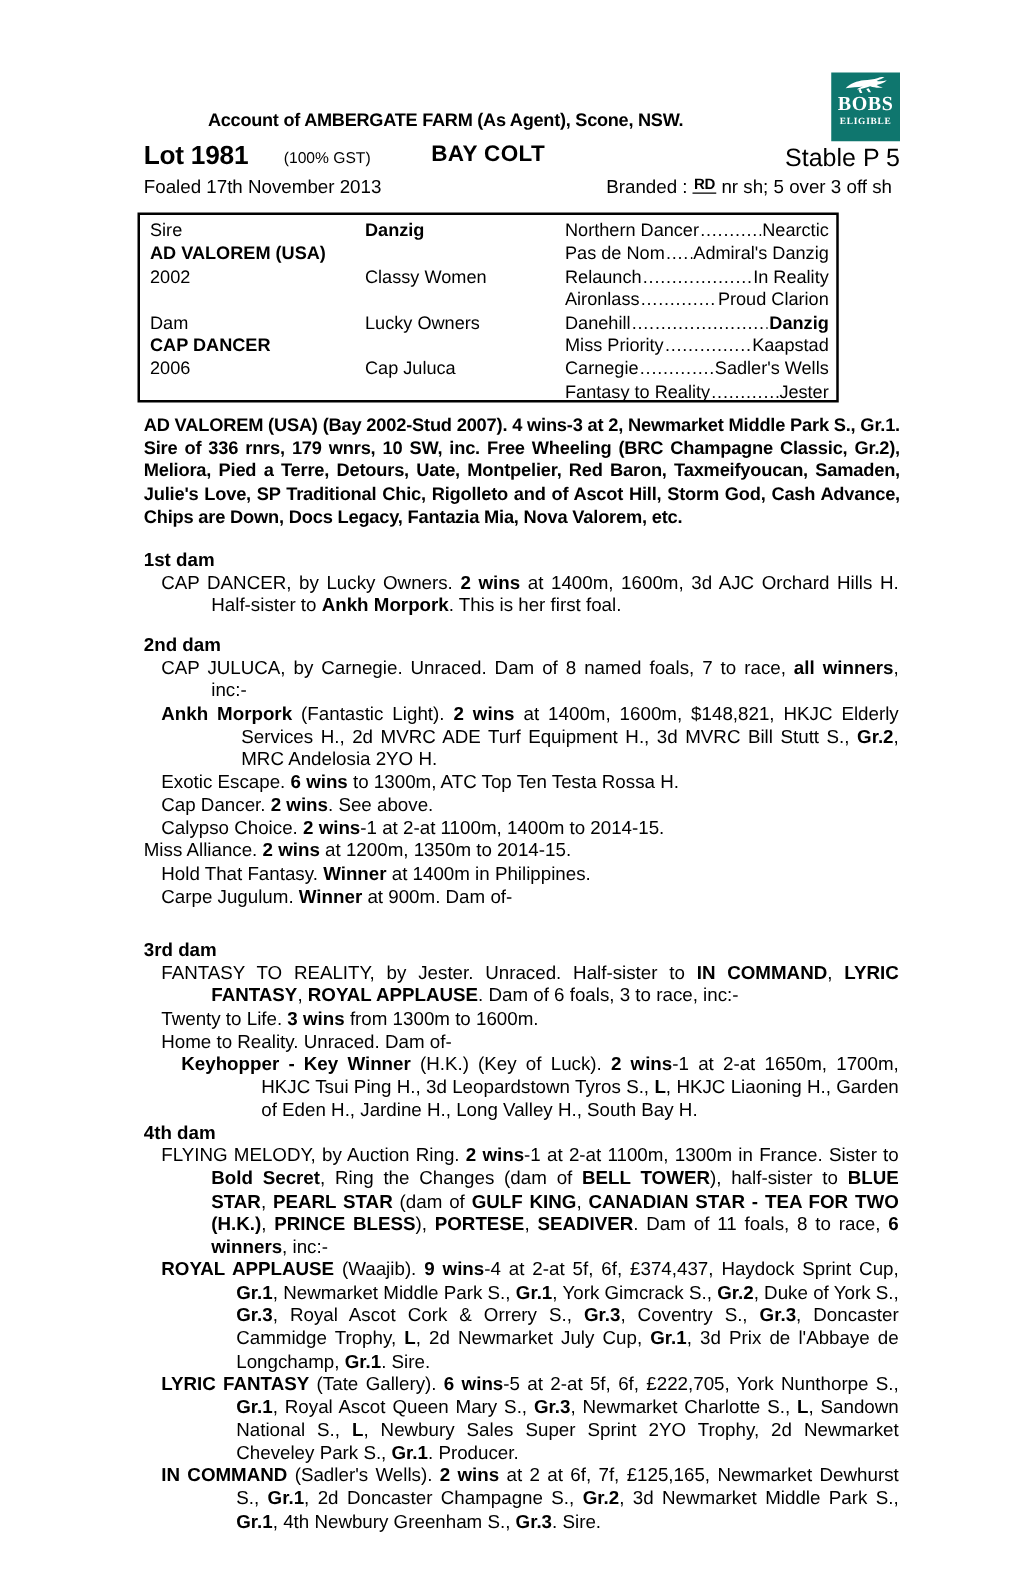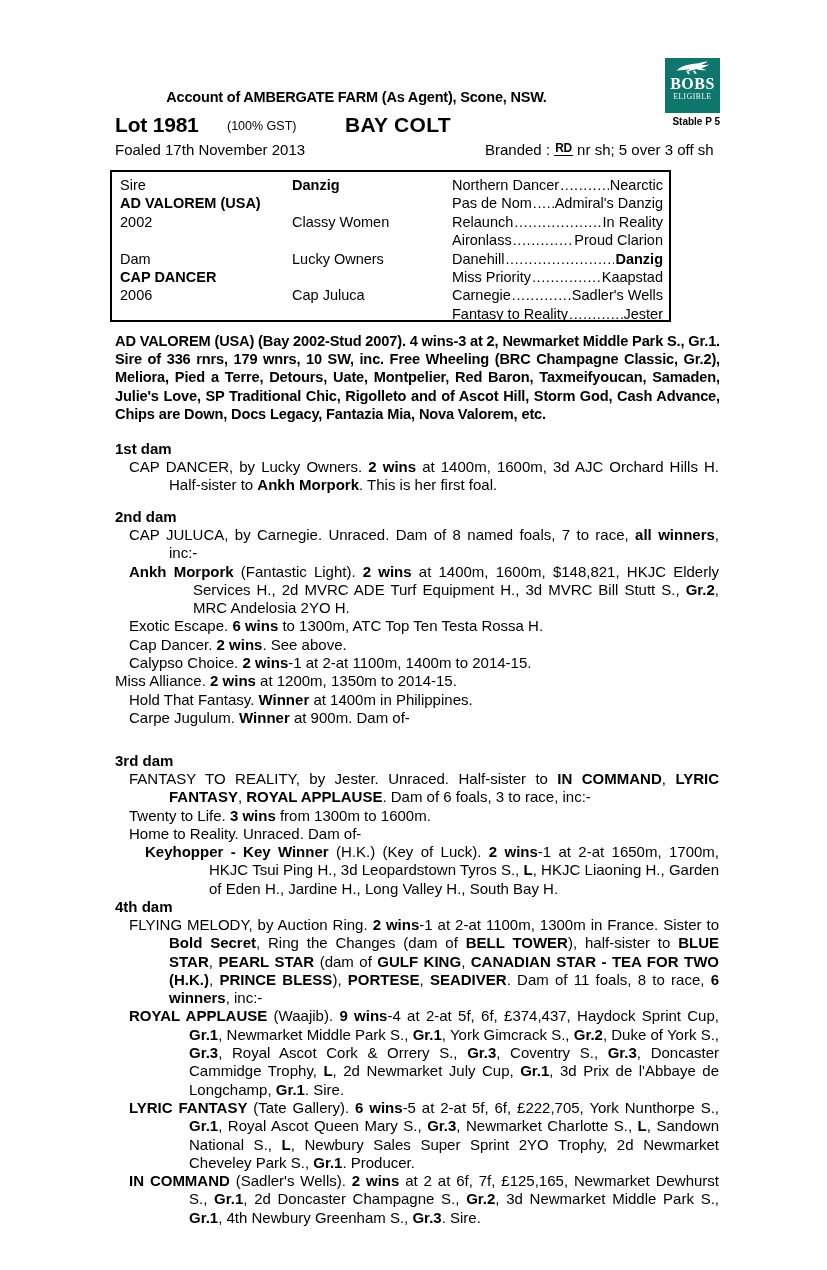--- a/index.html
+++ b/index.html
@@ -45,21 +45,21 @@
   }
   .logo-bobs {
     font-family: "Liberation Serif", serif;
     font-weight: bold;
     font-size: 16px;
     line-height: 16px;
     letter-spacing: 0.5px;
   }
   .logo-elig {
     font-family: "Liberation Serif", serif;
-    font-weight: normal;
+    font-weight: bold;
     font-size: 7.5px;
     line-height: 10px;
     letter-spacing: 0.6px;
   }
 
   .account-line {
     position: absolute;
     left: 0;
     top: 89px;
     width: 713px;
@@ -85,28 +85,28 @@
   }
   .lot-gst {
     position: absolute;
     left: 112px; top: 6px;
     font-size: 12.5px;
   }
   .colour-sex {
     position: absolute;
     left: 230px; top: 0px;
     font-weight: bold;
-    font-size: 21px;
+    font-size: 18px;
     letter-spacing: 0.3px;
   }
   .stable {
     position: absolute;
     right: 0; top: 3px;
-    font-weight: bold;
-    font-size: 10px;
+    font-weight: normal;
+    font-size: 20px;
   }
 
   .foaled-row {
     position: absolute;
     left: 115px;
     top: 141px;
     width: 605px;
     height: 22px;
     font-size: 15px;
   }

